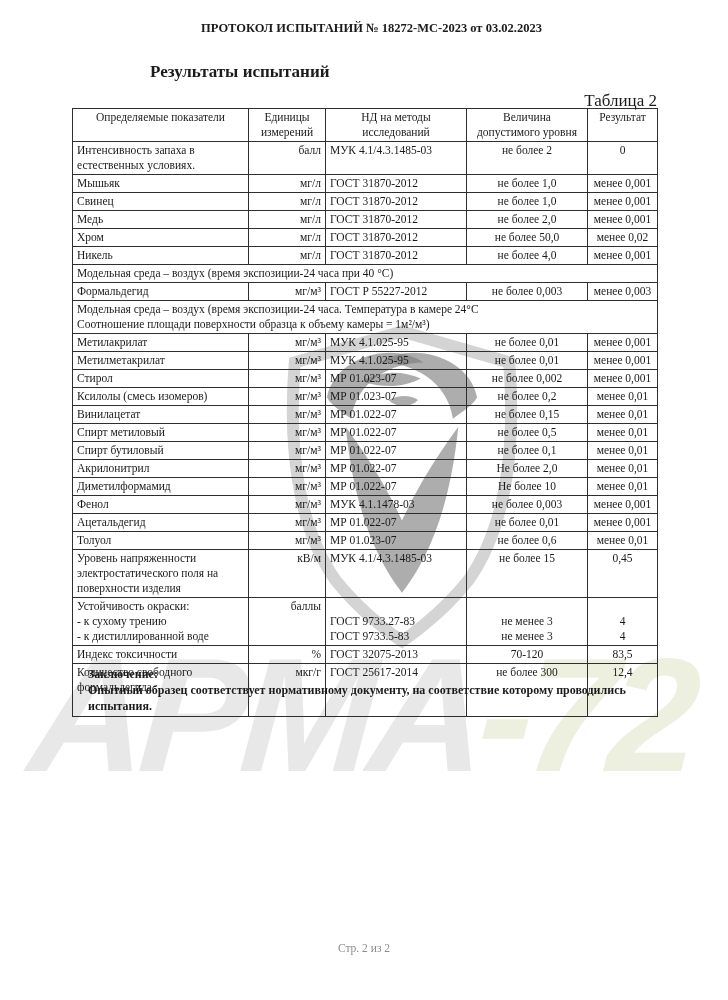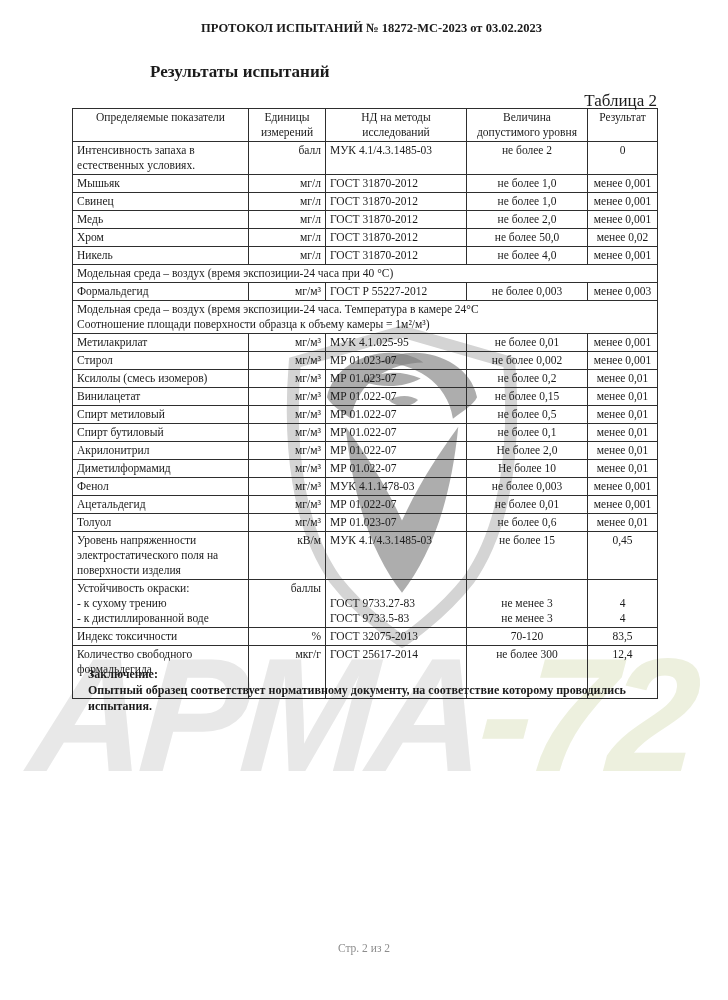--- a/index.html
+++ b/index.html
@@ -163,20 +163,27 @@
           <td colspan="5" class="span-cell">Модельная среда – воздух (время экспозиции-24 часа.  Температура в камере 24°С<br>Соотношение площади поверхности образца к объему камеры = 1м²/м³)</td>
         </tr>
         <tr>
           <td class="c0">Метилакрилат</td>
           <td class="c1">мг/м³</td>
           <td class="c2">МУК 4.1.025-95</td>
           <td class="c3">не более 0,01</td>
           <td class="c4">менее 0,001</td>
         </tr>
         <tr>
+          <td class="c0">Метилметакрилат</td>
+          <td class="c1">мг/м³</td>
+          <td class="c2">МУК 4.1.025-95</td>
+          <td class="c3">не более 0,01</td>
+          <td class="c4">менее 0,001</td>
+        </tr>
+        <tr>
           <td class="c0">Стирол</td>
           <td class="c1">мг/м³</td>
           <td class="c2">МР 01.023-07</td>
           <td class="c3">не более 0,002</td>
           <td class="c4">менее 0,001</td>
         </tr>
         <tr>
           <td class="c0">Ксилолы (смесь изомеров)</td>
           <td class="c1">мг/м³</td>
           <td class="c2">МР 01.023-07</td>

